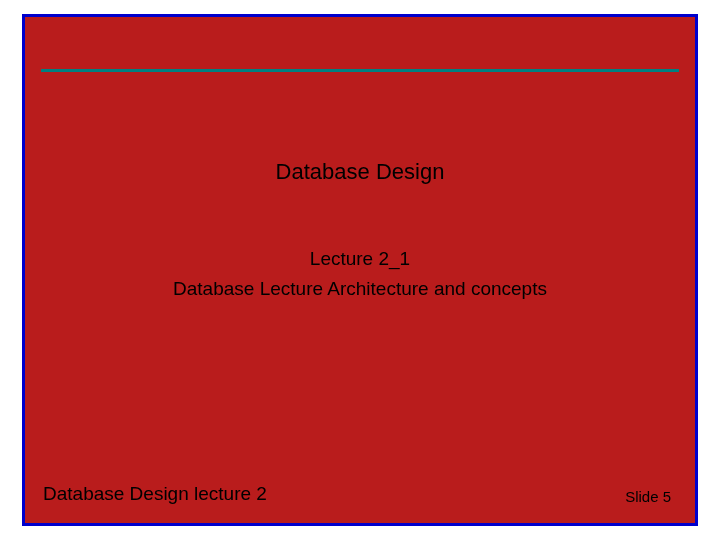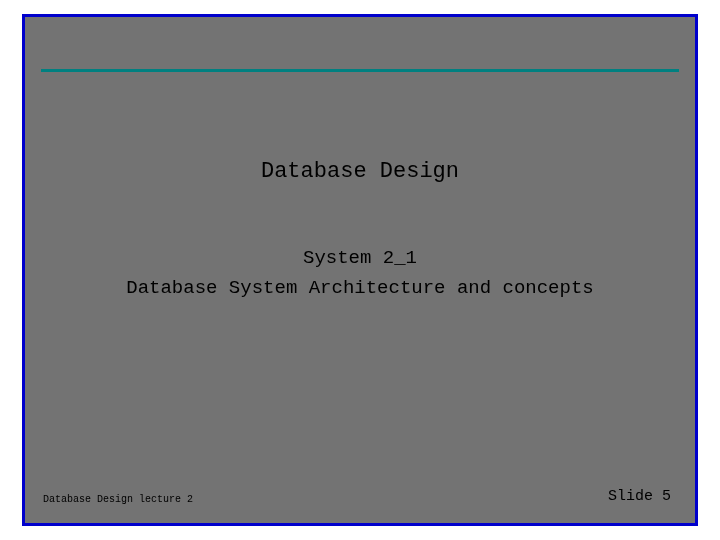--- a/index.html
+++ b/index.html
@@ -14,22 +14,21 @@
     font-family: Arial, Helvetica, sans-serif;
     position: relative;
   }
   .slide-frame {
     position: absolute;
     top: 14px;
     left: 22px;
     right: 22px;
     bottom: 14px;
     border: 3px solid #0000cc;
-    background: #737373;
-    font-family: Liberation Mono, monospace;
+    background: #b91c1c;
   }
   .header-rule {
     position: absolute;
     top: 52px;
     left: 16px;
     right: 16px;
     height: 3px;
     background: #008080;
   }
   .title {
@@ -51,39 +50,39 @@
     color: #000000;
     line-height: 1.45;
   }
   .body-text div {
     margin-bottom: 2px;
   }
   .footer-left {
     position: absolute;
     bottom: 18px;
     left: 18px;
-    font-size: 10px;
+    font-size: 19px;
     color: #000000;
   }
   .footer-right {
     position: absolute;
     bottom: 18px;
     right: 24px;
     font-size: 15px;
     color: #000000;
   }
 </style>
 </head>
 <body>
 
 <div class="slide-frame">
   <div class="header-rule"></div>
 
   <div class="title">Database Design</div>
 
   <div class="body-text">
-    <div>System 2_1</div>
-    <div>Database System Architecture and concepts</div>
+    <div>Lecture 2_1</div>
+    <div>Database Lecture Architecture and concepts</div>
   </div>
 
   <div class="footer-left">Database Design lecture 2</div>
   <div class="footer-right">Slide 5</div>
 </div>
 
 </body></html>

